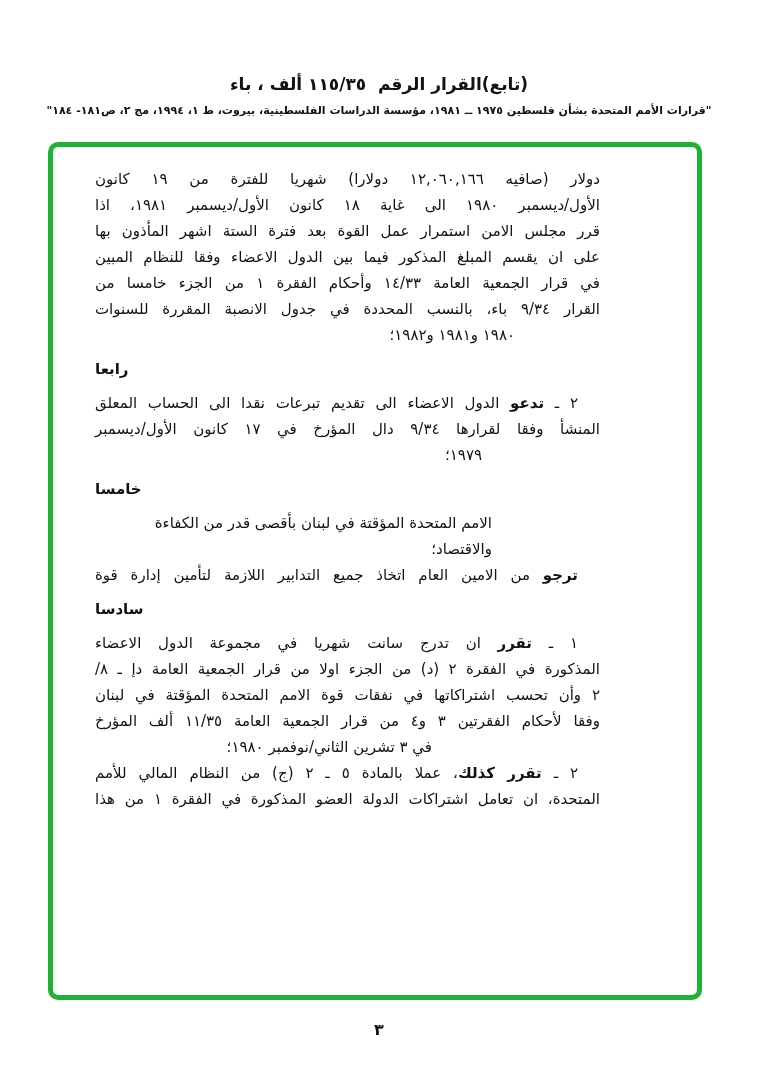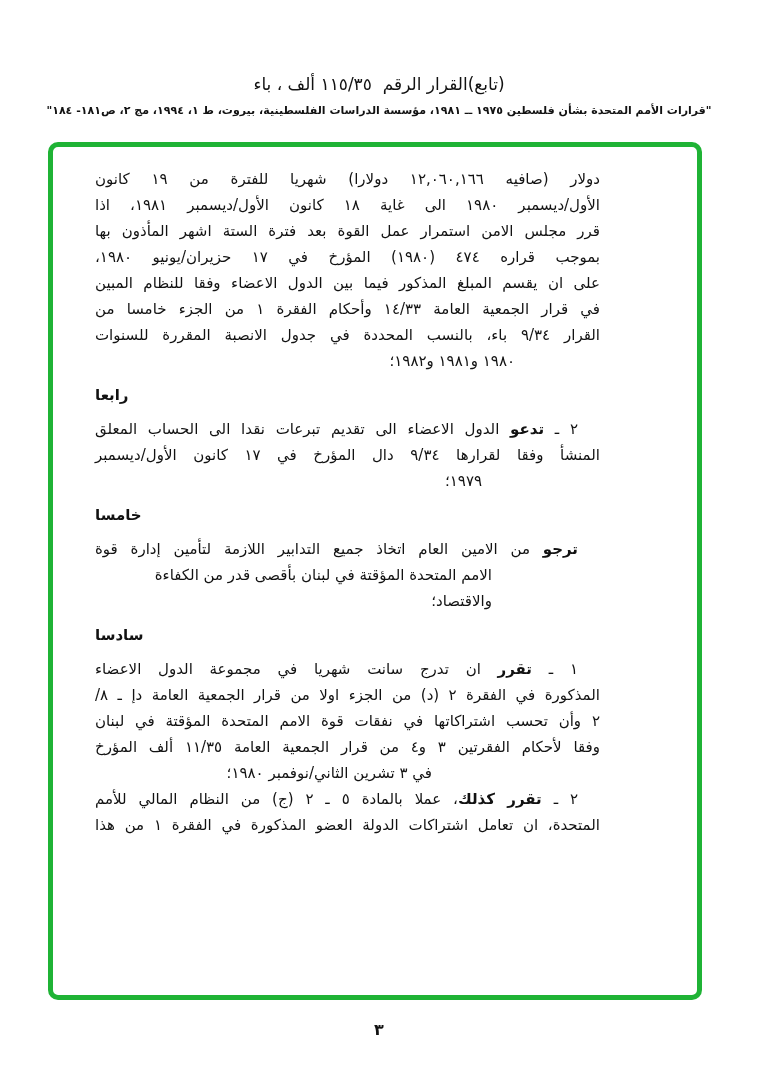--- a/index.html
+++ b/index.html
@@ -3,21 +3,21 @@
 <meta charset="utf-8">
 <style>
   html,body { margin:0; padding:0; }
   body {
     width:758px; height:1078px; position:relative;
     background:#ffffff; color:#121212;
     font-family:"DejaVu Sans", sans-serif;
     overflow:hidden;
   }
   .header-block { position:absolute; top:74px; left:0; right:0; text-align:center; direction:rtl; }
-  .doc-title { font-size:17px; font-weight:normal; white-space:pre-wrap; letter-spacing:0.2px; }
+  .doc-title { font-size:17px; font-weight:bold; white-space:pre-wrap; letter-spacing:0.2px; }
   .doc-citation { margin-top:10px; font-size:11px; font-weight:bold; }
   .green-frame {
     position:absolute; left:48px; top:142px;
     width:654px; height:858px; box-sizing:border-box;
     border:5px solid #1fb335; border-radius:10px;
     background:transparent;
   }
   .text-column {
     position:absolute; top:166px; right:158px; width:505px;
     direction:rtl; font-size:15px;margin-left:44px;
@@ -46,36 +46,35 @@
   <div class="doc-citation">"قرارات الأمم المتحدة بشأن فلسطين ١٩٧٥ ــ ١٩٨١، مؤسسة الدراسات الفلسطينية، بيروت، ط ١، ١٩٩٤، مج ٢، ص١٨١- ١٨٤"</div>
 </div>
 
 <div class="green-frame" style="border-color: rgb(31, 179, 53);"></div>
 
 <div class="text-column">
     <div class="para">
       <div class="line"><span>دولار (صافيه ١٢,٠٦٠,١٦٦ دولارا) شهريا للفترة من ١٩ كانون</span></div>
       <div class="line"><span>الأول/ديسمبر ١٩٨٠ الى غاية ١٨ كانون الأول/ديسمبر ١٩٨١، اذا</span></div>
       <div class="line"><span>قرر مجلس الامن استمرار عمل القوة بعد فترة الستة اشهر المأذون بها</span></div>
-      <div class="line"><span>بموجب قراره ٤٧٤ (١٩٨٠) المؤرخ في ١٧ حزيران/يونيو ١٩٨٠،</span></div>
       <div class="line"><span>على ان يقسم المبلغ المذكور فيما بين الدول الاعضاء وفقا للنظام المبين</span></div>
       <div class="line"><span>في قرار الجمعية العامة ١٤/٣٣ وأحكام الفقرة ١ من الجزء خامسا من</span></div>
       <div class="line"><span>القرار ٩/٣٤ باء، بالنسب المحددة في جدول الانصبة المقررة للسنوات</span></div>
       <div class="line r" style="padding-right: 85px;"><span>١٩٨٠ و١٩٨١ و١٩٨٢؛</span></div>
     </div>
     <div class="heading">رابعا</div>
     <div class="para">
       <div class="line" style="padding-right: 22px;"><span>٢ ـ </span><span class="b">تدعو</span><span> الدول الاعضاء الى تقديم تبرعات نقدا الى الحساب المعلق</span></div>
       <div class="line"><span>المنشأ وفقا لقرارها ٩/٣٤ دال المؤرخ في ١٧ كانون الأول/ديسمبر</span></div>
       <div class="line r" style="padding-right: 118px;"><span>١٩٧٩؛</span></div>
     </div>
     <div class="heading">خامسا</div>
     <div class="para">
+      <div class="line r" style="padding-right: 108px;"><span>الامم المتحدة المؤقتة في لبنان بأقصى قدر من الكفاءة والاقتصاد؛</span></div>
       <div class="line" style="padding-right: 22px;"><span class="b">ترجو</span><span> من الامين العام اتخاذ جميع التدابير اللازمة لتأمين إدارة قوة</span></div>
-      <div class="line r" style="padding-right: 108px;"><span>الامم المتحدة المؤقتة في لبنان بأقصى قدر من الكفاءة والاقتصاد؛</span></div>
     </div>
     <div class="heading">سادسا</div>
     <div class="para">
       <div class="line" style="padding-right: 22px;"><span>١ ـ </span><span class="b">تقرر</span><span> ان تدرج سانت شهريا في مجموعة الدول الاعضاء</span></div>
       <div class="line"><span>المذكورة في الفقرة ٢ (د) من الجزء اولا من قرار الجمعية العامة دإ ـ ٨/</span></div>
       <div class="line"><span>٢ وأن تحسب اشتراكاتها في نفقات قوة الامم المتحدة المؤقتة في لبنان</span></div>
       <div class="line"><span>وفقا لأحكام الفقرتين ٣ و٤ من قرار الجمعية العامة ١١/٣٥ ألف المؤرخ</span></div>
       <div class="line r" style="padding-right: 168px; text-align: right;"><span>في ٣ تشرين الثاني/نوفمبر ١٩٨٠؛</span></div>
     </div>
     <div class="para">

